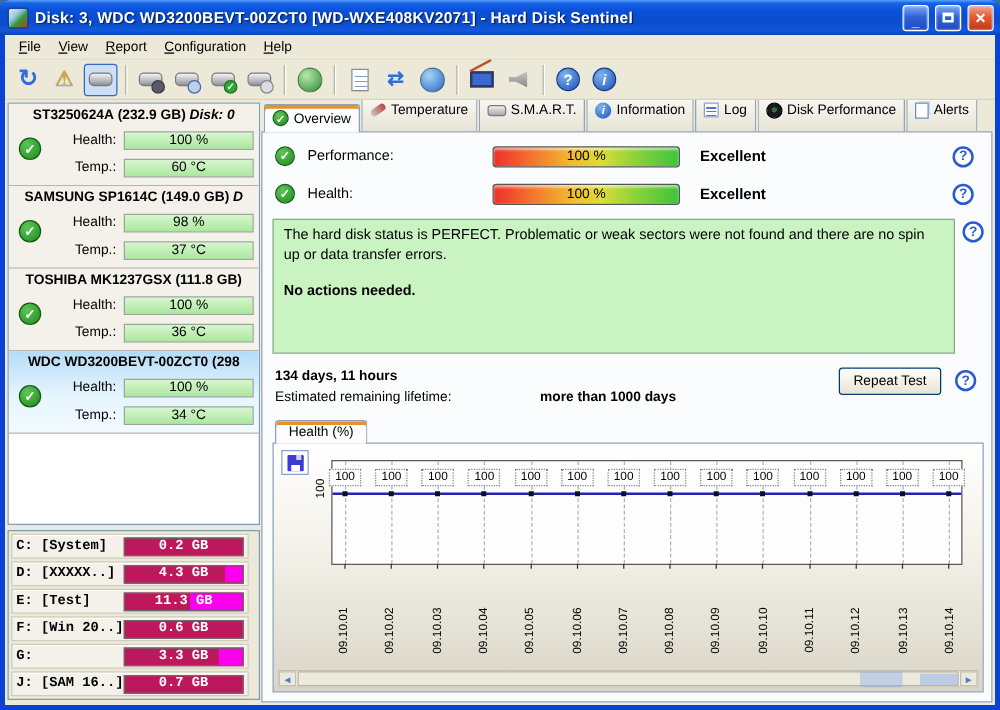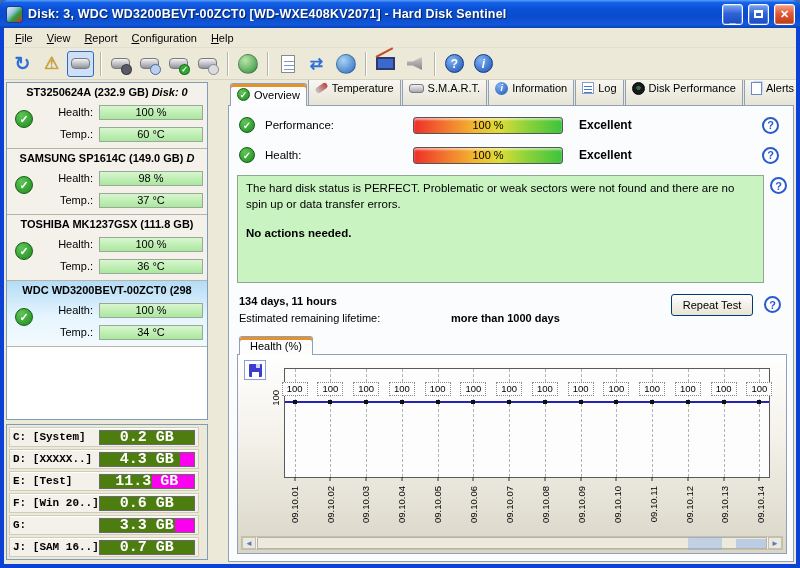--- a/index.html
+++ b/index.html
@@ -45,42 +45,42 @@
     background-position:2px 2px;background-repeat:no-repeat;}
   .mon{width:19px;height:13px;border:2px solid #303868;background:#3a6ad0;position:relative;}
   .mon::after{content:"";position:absolute;left:-2px;top:-3px;width:19px;height:2px;background:#c05028;
     transform:rotate(-28deg);transform-origin:left center;}
   .spk{width:15px;height:13px;background:linear-gradient(180deg,#c8c8c8,#888);
     clip-path:polygon(0 35%,38% 35%,100% 0,100% 100%,38% 65%,0 65%);}
   .circ{width:19px;height:19px;border-radius:50%;color:#fff;font-weight:bold;font-size:12px;
     display:flex;align-items:center;justify-content:center;
     background:radial-gradient(circle at 35% 30%,#7fb4f0,#1c50b8);border:1px solid #123a80;}
   
-  .content-row{flex:1;display:flex;padding:2px;gap:20px;overflow:hidden;}
+  .content-row{flex:1;display:flex;padding:2px;gap:1px;overflow:hidden;}
   
   .sidebar{width:202px;display:flex;flex-direction:column;}
   .disklist{height:338px;background:#fff;border:1px solid #7f9db9;overflow:hidden;}
   .disk-item{height:66px;background:#f3f1ea;border-bottom:1px solid #b8b4a8;position:relative;}
   .disk-item.selected{background:linear-gradient(180deg,#b4dcf6,#e6f5fe 55%,#f2fafe);}
   .d-head{height:18px;padding-top:3px;text-align:center;font-weight:bold;white-space:nowrap;overflow:hidden;font-size:11px;}
   .d-suffix{font-style:italic;}
   .d-row{display:flex;align-items:center;height:22px;padding-left:34px;}
   .d-lbl{width:52px;text-align:right;margin-right:6px;}
   .hbar{width:104px;height:15px;border:1px solid #9aa89a;text-align:center;font-size:11px;line-height:13px;
     background:linear-gradient(180deg,#d8f6cf,#abe79e);}
   .okic{position:absolute;left:8px;top:27px;width:18px;height:18px;border-radius:50%;
     background:radial-gradient(circle at 35% 30%,#5ec656,#1f8a1f);border:1px solid #145c14;color:#fff;
     font-size:11px;font-weight:bold;display:flex;align-items:center;justify-content:center;}
   .partbox{margin-top:4px;height:136px;border:1px solid #7f9db9;background:#ece9d8;display:flex;overflow:hidden;}
   .partrows{flex:1;padding:2px 14px 0 2px;font-family:Liberation Mono, monospace;}
   .p-row{display:flex;align-items:center;height:20px;margin-bottom:2px;background:#f3f1ea;
     border:1px solid #d0ccba;box-shadow:0 1px 0 #fff inset;padding:0 3px;}
   .p-lbl{flex:1;font-weight:bold;white-space:nowrap;overflow:hidden;}
-  .pbar{position:relative;width:96px;height:15px;border:1px solid #6a6a6a;background:#4d7c0f;color:#fff;
-    font-weight:bold;font-size:15px;display:flex;align-items:center;justify-content:center;overflow:hidden;}
+  .pbar{position:relative;width:96px;height:15px;border:1px solid #6a6a6a;background:#be185d;color:#fff;
+    font-weight:bold;font-size:11px;display:flex;align-items:center;justify-content:center;overflow:hidden;}
   .pmag{position:absolute;top:0;bottom:0;background:#fb00ee;}
   .pval{position:relative;z-index:2;}
   .vscroll{width:16px;background:#f2f0e6;border-left:1px solid #d8d4c4;display:flex;flex-direction:column;align-items:center;}
   .sbtn{width:15px;height:15px;background:linear-gradient(180deg,#dce8fa,#b4ccf0);border:1px solid #8aa8dc;
     border-radius:2px;color:#2f54a8;font-size:8px;display:flex;align-items:center;justify-content:center;}
   .vthumb{width:13px;height:26px;margin-top:2px;background:linear-gradient(90deg,#dce8fa,#b8d0f2);
     border:1px solid #8aa8dc;border-radius:2px;}
   .vsp{flex:1;}
   
   .main{flex:1;display:flex;flex-direction:column;min-width:0;}
@@ -134,21 +134,21 @@
   .chart-tab{display:inline-flex;align-items:center;height:19px;padding:0 10px;margin-left:2px;
     border:1px solid #90a0b8;border-bottom:none;border-radius:3px 3px 0 0;background:#fdfdfd;
     box-shadow:inset 0 3px 0 #e5912d;position:relative;z-index:2;}
   .chartbox{height:200px;border:1px solid #90a0b8;margin-top:-1px;position:relative;
     background:linear-gradient(180deg,#ffffff 0%,#f4f2ea 40%,#d9d5c7 100%);}
   .savebtn{position:absolute;left:6px;top:5px;width:22px;height:20px;border:1px solid #8aa0d8;background:#fff;
     display:flex;align-items:center;justify-content:center;}
   .floppy{width:13px;height:13px;background:#3c3cd0;position:relative;border-radius:1px;}
   .floppy::after{content:"";position:absolute;left:3px;bottom:0;width:7px;height:5px;background:#fff;}
   .floppy::before{content:"";position:absolute;right:2px;top:0;width:4px;height:4px;background:#cfd4f2;}
-  .plot{position:absolute;left:46px;right:16px;top:13px;height:110px;background:#fdfdfd;border:1px solid #5a5a5a;}
+  .plot{position:absolute;left:46px;right:16px;top:13px;height:84px;background:#fdfdfd;border:1px solid #5a5a5a;}
   .gline{position:absolute;top:0;bottom:0;width:0;border-left:1px dashed #b2b2b2;}
   .hline{position:absolute;left:0;right:0;top:30%;height:2px;background:#2424b4;}
   .marker{position:absolute;width:4px;height:4px;background:#101010;transform:translate(-50%,0);top:calc(30% - 1px);}
   .valbox{position:absolute;bottom:calc(70% + 5px);transform:translateX(-50%);width:26px;height:14px;
     background:#fdfdfd;border:1px dotted #8a8a8a;font-size:9.5px;line-height:12px;text-align:center;}
   .tick{position:absolute;top:100%;width:1px;height:4px;background:#333;transform:translateX(-50%);}
   .ylab{position:absolute;left:-15px;top:calc(30% - 11px);font-size:9.5px;writing-mode:vertical-rl;
     transform:rotate(180deg);}
   .dates{position:absolute;left:46px;right:16px;top:129px;height:58px;}
   .dlab{position:absolute;top:2px;height:54px;transform:translateX(-50%);font-size:9.5px;writing-mode:vertical-rl;}

